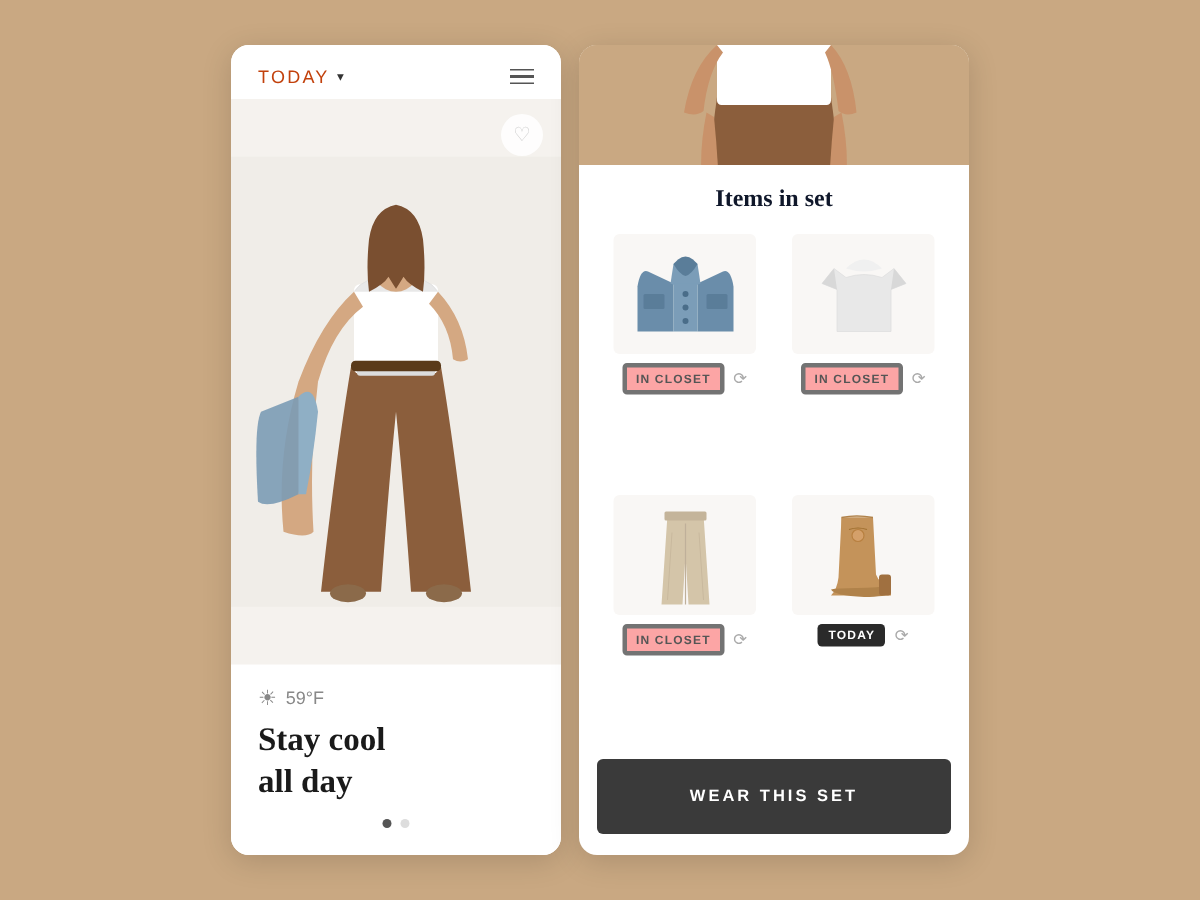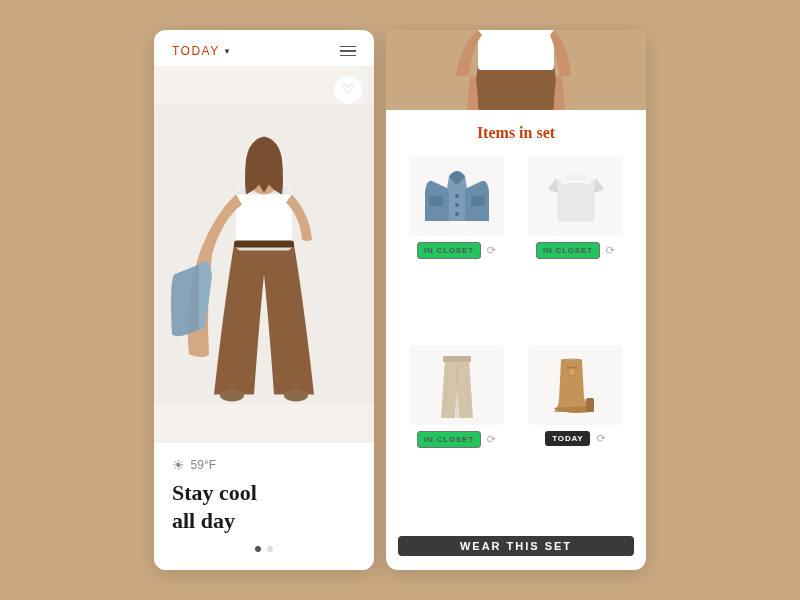--- a/index.html
+++ b/index.html
@@ -175,21 +175,21 @@
       padding: 14px 16px 0;
       overflow: hidden;
       display: flex;
       flex-direction: column;
     }
 
     .items-title {
       font-family: 'Georgia', serif;
       font-size: 16px;
       font-weight: 600;
-      color: #c2410c;
+      color: #0f172a;
       text-align: center;
       margin-bottom: 14px;
     }
 
     .items-grid {
       display: grid;
       grid-template-columns: 1fr 1fr;
       gap: 10px;
       flex: 1;
     }
@@ -222,25 +222,25 @@
       align-items: center;
       gap: 6px;
     }
 
     .in-closet-btn {
       font-family: 'Arial', sans-serif;
       font-size: 8px;
       font-weight: 600;
       letter-spacing: 0.8px;
       color: #555;
-      border: 1px solid #737373;
+      border: 3px solid #737373;
       border-radius: 3px;
       padding: 3px 6px;
       cursor: pointer;
-      background: #22c55e;
+      background: #fca5a5;
       white-space: nowrap;
     }
 
     .shop-btn {
       font-family: 'Arial', sans-serif;
       font-size: 8px;
       font-weight: 700;
       letter-spacing: 0.8px;
       color: #fff;
       background: #2a2a2a;
@@ -260,21 +260,21 @@
       width: calc(100% - 24px);
       margin: 12px 12px 14px;
       background: #3a3a3a;
       color: #fff;
       font-family: 'Arial', sans-serif;
       font-size: 11px;
       font-weight: 700;
       letter-spacing: 2px;
       border: none;
       border-radius: 4px;
-      padding: 4px;
+      padding: 19px;
       cursor: pointer;
       text-align: center;
       text-transform: uppercase;
     }
   </style>
 </head>
 <body>
 
 <div class="container">
   <div class="left-panel">

